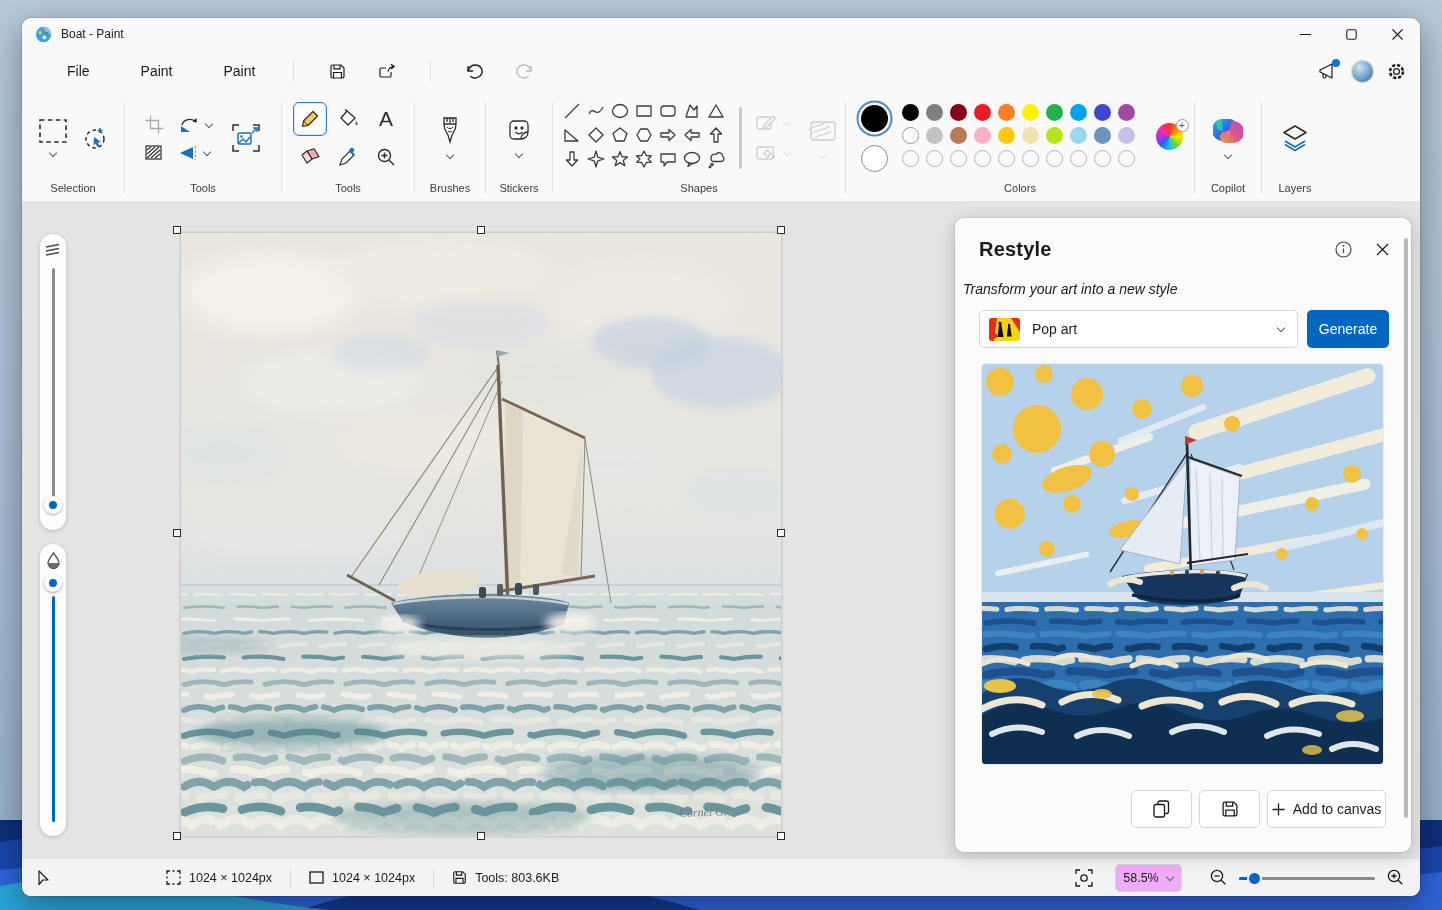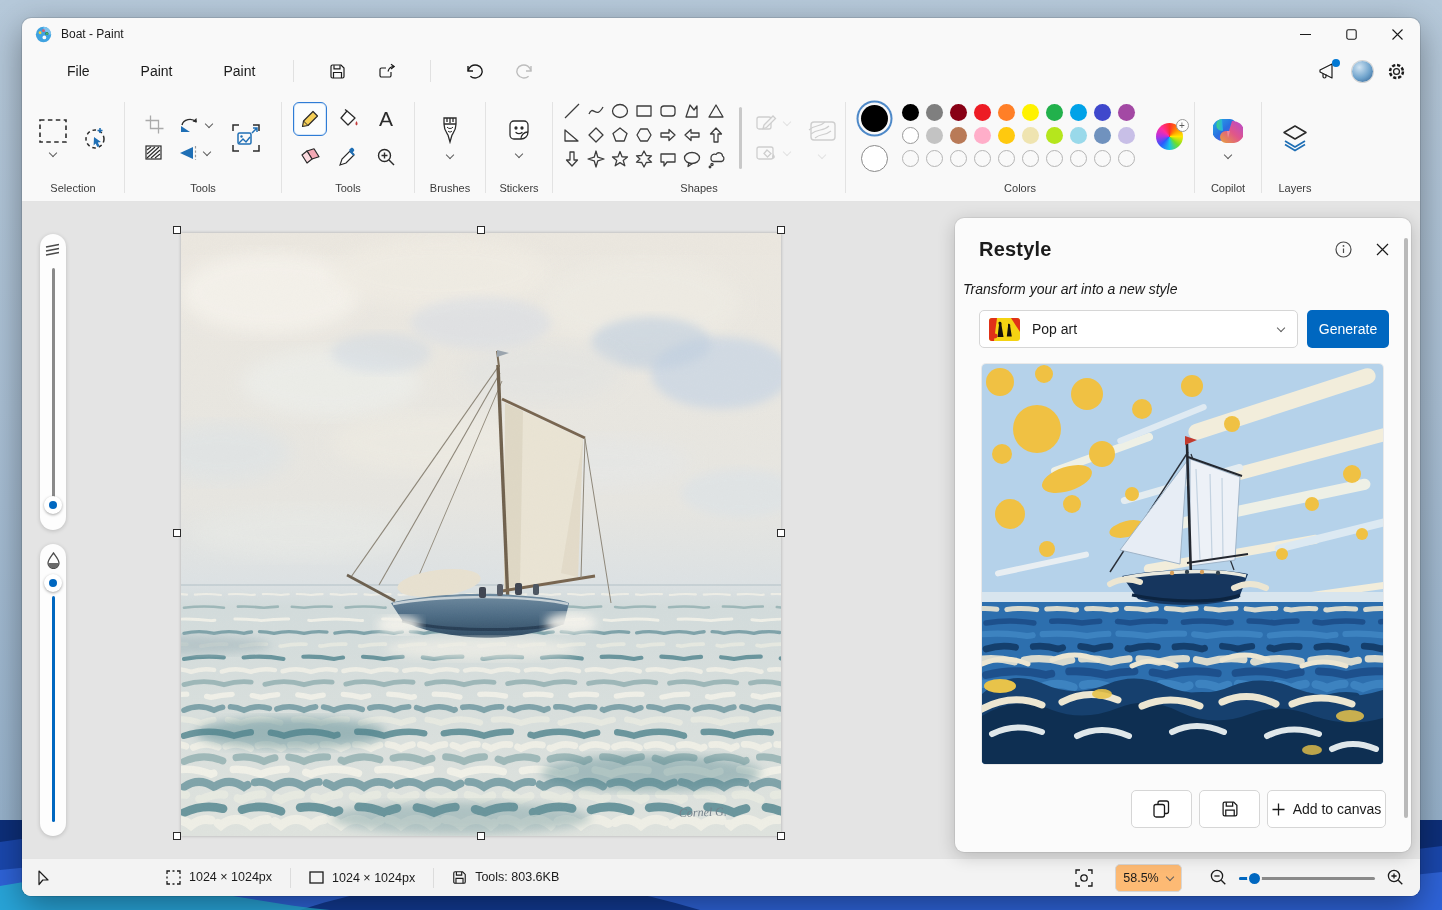--- a/index.html
+++ b/index.html
@@ -98,22 +98,22 @@
   .rs-btn { height:38px; background:#fff; border:1px solid #d6d6d6; border-radius:5px;
     display:flex; align-items:center; justify-content:center; font-size:14px; }
   .rs-btn.sq { width:61px; }
   .rs-btn.wide { width:119px; gap:8px; }
   .rs-scroll { position:absolute; right:3px; top:20px; width:4px; height:580px; background:#b9b9b9; border-radius:2px; }
 
   
   .statusbar { height:38px; flex:none; background:#f3f3f3; border-top:1px solid #e3e3e3;
     display:flex; align-items:center; font-size:12.5px; }
   .sb-sep { width:1px; height:20px; background:#dcdcdc; }
-  .sb-item { display:flex; gap:8px; }
-  .zoombox { width:67px; height:28px; background:#fdba74; border:1px solid #d6d6d6; border-radius:5px;
+  .sb-item { display:flex; align-items:center; gap:8px; }
+  .zoombox { width:67px; height:28px; background:#f0abfc; border:1px solid #d6d6d6; border-radius:5px;
     display:flex; align-items:center; justify-content:center; gap:7px; font-size:12.5px; }
   .zslider { position:relative; width:136px; height:14px; }
   .zslider .zt { position:absolute; top:6px; left:0; width:100%; height:3px; background:#8a8a8a; border-radius:2px; }
   .zslider .zf { position:absolute; top:6px; left:0; width:14px; height:3px; background:#0067c0; border-radius:2px; }
   .zslider .zh { position:absolute; top:0; left:8px; width:15px; height:15px; background:#0067c0; border-radius:50%; border:2px solid #f3f3f3; }
 
   svg { display:block; }
   .icon-dim { opacity:.38; }
 </style>
 </head>

